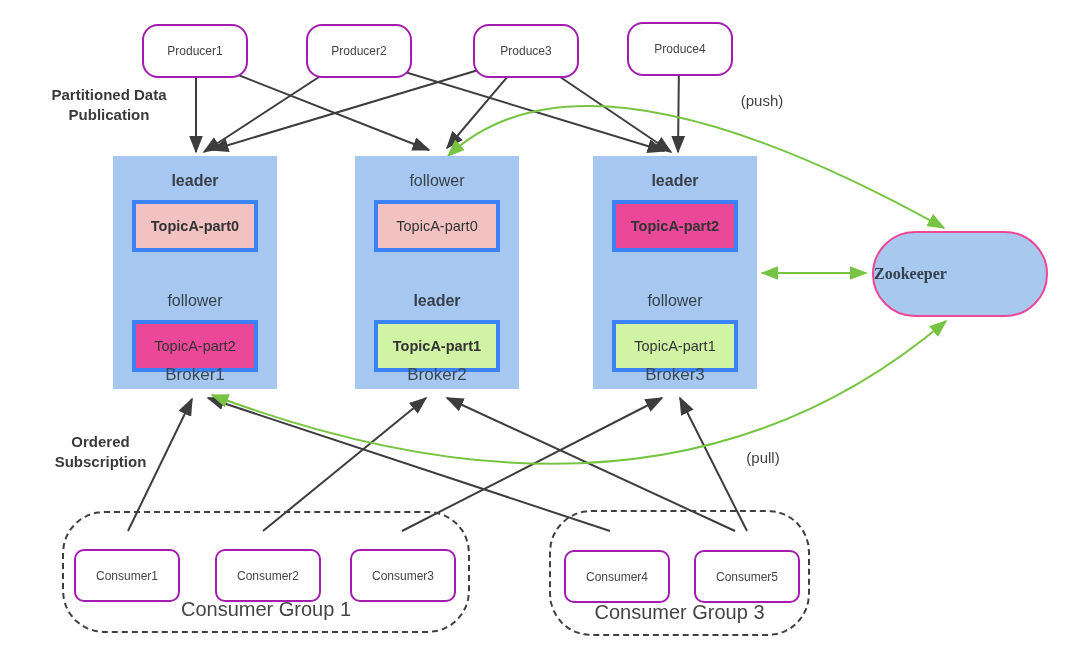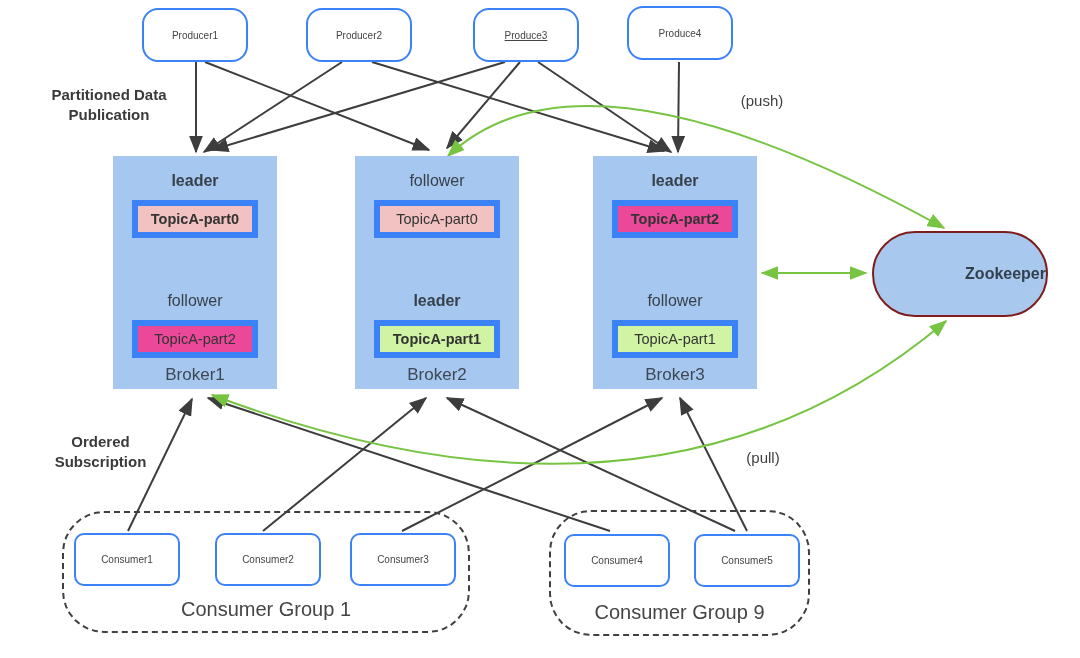--- a/index.html
+++ b/index.html
@@ -1,46 +1,46 @@
 <!DOCTYPE html>
 <html><head>
 <meta charset="utf-8">
 <style>
   html,body{margin:0;padding:0;background:#ffffff;}
   #canvas{position:relative;width:1080px;height:658px;background:#ffffff;overflow:hidden;
           font-family:"Liberation Sans","DejaVu Sans",sans-serif;color:#3c3c3c;}
   #arrow-layer{position:absolute;left:0;top:0;width:1080px;height:658px;}
 
-  .pill{position:absolute;box-sizing:border-box;border:2px solid #3b82f6;border-radius:16px;
+  .pill{position:absolute;box-sizing:border-box;border:2px solid #a21caf;border-radius:16px;
         background:#ffffff;display:flex;align-items:center;justify-content:center;
-        font-size:10px;color:#454545;}
+        font-size:12px;color:#454545;margin-top:16px;}
   .side-label{position:absolute;font-weight:bold;font-size:15px;line-height:1.35;
               text-align:center;color:#3a3a3a;}
   .flow-label{position:absolute;font-size:15px;color:#3f3f3f;}
 
   .broker{position:absolute;width:164px;height:233px;background:#a6c8f0;top:156px;}
   .broker .role{position:absolute;left:0;width:100%;text-align:center;font-size:16px;color:#38404a;}
   .broker .role.r-top{top:16px;}
   .broker .role.r-bot{top:136px;}
-  .broker .part{position:absolute;left:19px;width:126px;height:38px;box-sizing:border-box;
-                border:6px solid #3b82f6;display:flex;align-items:center;justify-content:center;
+  .broker .part{position:absolute;left:19px;width:126px;height:52px;box-sizing:border-box;
+                border:4px solid #3b82f6;display:flex;align-items:center;justify-content:center;
                 font-size:14.5px;color:#333;}
   .broker .part.p-top{top:44px;}
   .broker .part.p-bot{top:164px;}
   .broker .bname{position:absolute;left:0;bottom:4px;width:100%;text-align:center;
                  font-size:17px;color:#3d4854;}
   .bold{font-weight:bold;}
   .fill-part0{background:#f2c1c1;}
   .fill-part1{background:#d0f4a4;}
   .fill-part2{background:#ec4899;}
 
   .zookeeper{position:absolute;left:872px;top:231px;width:176px;height:86px;box-sizing:border-box;
-             background:#a8c8ee;border:2px solid #7f1d1d;border-radius:44px;
-             display:flex;align-items:center;justify-content:flex-end;
-             font-size:16px;font-weight:bold;color:#33404d;}
+             background:#a8c8ee;border:2px solid #ec4899;border-radius:44px;
+             display:flex;align-items:center;justify-content:flex-start;
+             font-size:16px;font-weight:bold;color:#33404d;font-family:Liberation Serif, serif;}
 
   .cgroup{position:absolute;box-sizing:border-box;border:2px dashed #3f3f3f;border-radius:42px;}
   .cgroup .glabel{position:absolute;left:0;bottom:10px;width:100%;text-align:center;
                   font-size:20px;color:#454545;}
   .consumer{height:53px;width:106px;border-radius:10px;}
 </style>
 </head>
 <body>
 
 <div id="canvas">
@@ -87,21 +87,21 @@
       <path d="M 212,395 Q 661,563 946,321" marker-start="url(#ah-green-rev)" marker-end="url(#ah-green)"></path>
     </g>
   </svg>
 
   <div class="pill" style="left:142px;top:8px;width:106px;height:54px;">
     <span>Producer1</span>
   </div>
   <div class="pill" style="left:306px;top:8px;width:106px;height:54px;">
     <span>Producer2</span>
   </div>
-  <div class="pill" style="left:473px;top:8px;width:106px;height:54px;text-decoration:underline;">
+  <div class="pill" style="left:473px;top:8px;width:106px;height:54px;">
     <span>Produce3</span>
   </div>
   <div class="pill" style="left:627px;top:6px;width:106px;height:54px;">
     <span>Produce4</span>
   </div>
 
   <div class="side-label" style="left:28px;top:85px;width:162px;">Partitioned Data Publication</div>
   <div class="side-label" style="left:28px;top:432px;width:145px;">Ordered Subscription</div>
 
   <div class="flow-label" style="left:712px;top:92px;width:100px;text-align:center;">(push)</div>
@@ -148,16 +148,16 @@
     <div class="glabel">Consumer Group 1</div>
   </div>
 
   <div class="cgroup" style="left:549px;top:510px;width:261px;height:126px;">
     <div class="pill consumer" style="left:13px;top:22px;">
       <span>Consumer4</span>
     </div>
     <div class="pill consumer" style="left:143px;top:22px;">
       <span>Consumer5</span>
     </div>
-    <div class="glabel">Consumer Group 9</div>
+    <div class="glabel">Consumer Group 3</div>
   </div>
 
 </div>
 
 </body></html>

